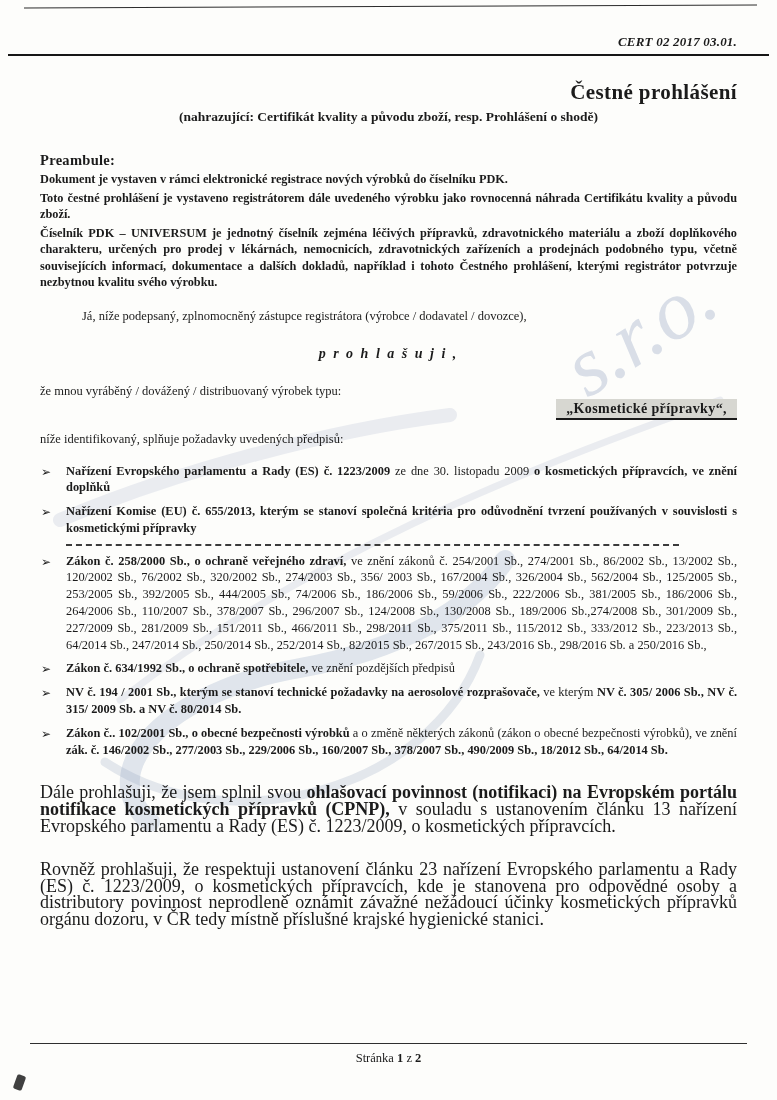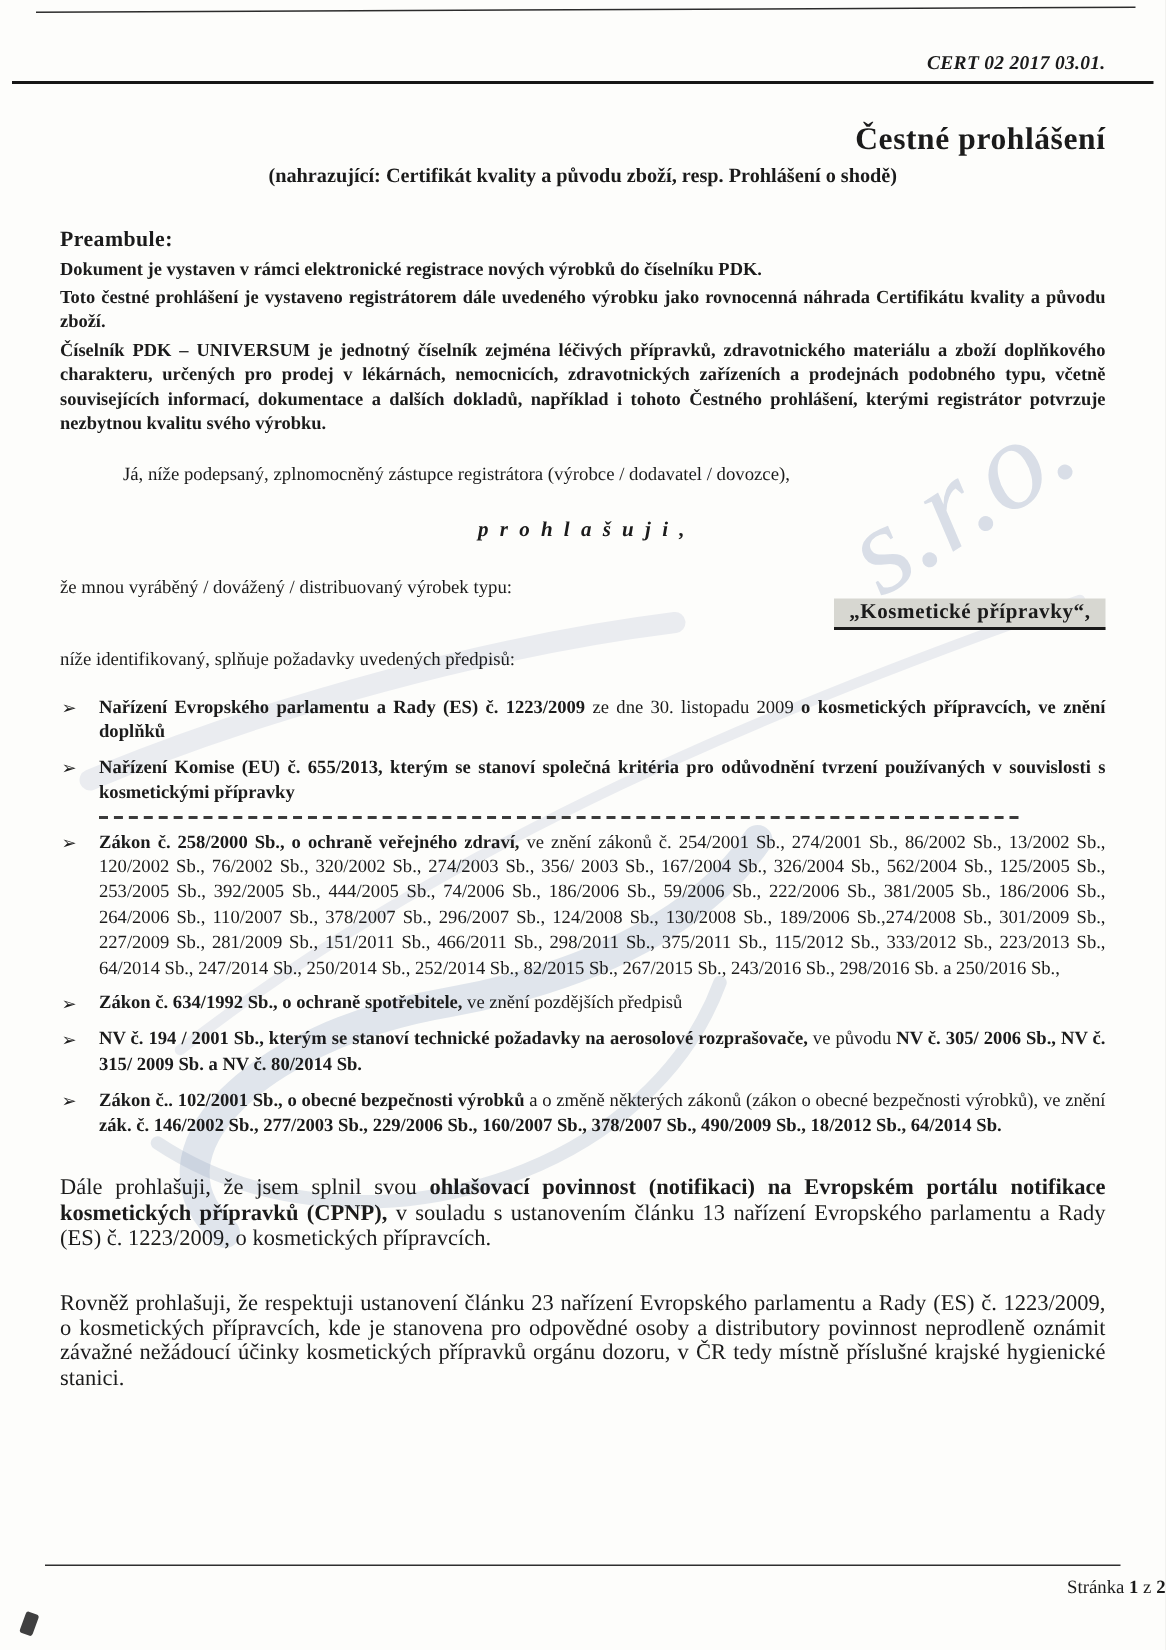--- a/index.html
+++ b/index.html
@@ -36,25 +36,25 @@
                   padding:2px 10px 1px; border-bottom:2px solid #1a1a1a; letter-spacing:.4px; }
   .compliance-line { margin-top:12px; font-size:12.5px; }
 
   .reg-list { margin-top:16px; }
   .reg-item { position:relative; padding-left:26px; font-size:12.4px; line-height:16.8px;
               text-align:justify; margin-bottom:7px; }
   .reg-item .bullet { position:absolute; left:1px; top:1px; font-family:"DejaVu Sans",sans-serif;
                       font-size:12px; font-weight:bold; }
   .dashed-sep { margin:0 58px 7px 26px; border-top:2px dashed #3b3b3b; }
 
-  .closing { font-size:15px; line-height:16.8px; text-align:justify; margin-top:26px; }
+  .closing { font-size:18px; line-height:16.8px; text-align:justify; margin-top:26px; }
 
   .footer { position:absolute; left:0; right:0; bottom:34px; z-index:2; }
   .footer-rule { border-top:1.5px solid #2f2f2f; margin:0 30px; }
-  .page-number { text-align:right; font-size:12.5px; margin-top:7px; }
+  .page-number { text-align:center; font-size:12.5px; margin-top:7px; }
 
   .b { font-weight:bold; }
 </style>
 </head>
 <body>
 
 <div class="page">
 
   <div class="scan-top-line"></div>
 
@@ -102,21 +102,21 @@
       <div class="reg-item">
         <span class="bullet">➢</span>
         <span class="reg-text"><span class="b">Zákon č. 258/2000 Sb., o ochraně veřejného zdraví,</span><span> ve znění zákonů č. 254/2001 Sb., 274/2001 Sb., 86/2002 Sb., 13/2002 Sb., 120/2002 Sb., 76/2002 Sb., 320/2002 Sb., 274/2003 Sb., 356/ 2003 Sb., 167/2004 Sb., 326/2004 Sb., 562/2004 Sb., 125/2005 Sb., 253/2005 Sb., 392/2005 Sb., 444/2005 Sb., 74/2006 Sb., 186/2006 Sb., 59/2006 Sb., 222/2006 Sb., 381/2005 Sb., 186/2006 Sb., 264/2006 Sb., 110/2007 Sb., 378/2007 Sb., 296/2007 Sb., 124/2008 Sb., 130/2008 Sb., 189/2006 Sb.,274/2008 Sb., 301/2009 Sb., 227/2009 Sb., 281/2009 Sb., 151/2011 Sb., 466/2011 Sb., 298/2011 Sb., 375/2011 Sb., 115/2012 Sb., 333/2012 Sb., 223/2013 Sb., 64/2014 Sb., 247/2014 Sb., 250/2014 Sb., 252/2014 Sb., 82/2015 Sb., 267/2015 Sb., 243/2016 Sb., 298/2016 Sb. a 250/2016 Sb.,</span></span>
       </div>
       <div class="reg-item">
         <span class="bullet">➢</span>
         <span class="reg-text"><span class="b">Zákon č. 634/1992 Sb., o ochraně spotřebitele,</span><span> ve znění pozdějších předpisů</span></span>
       </div>
       <div class="reg-item">
         <span class="bullet">➢</span>
-        <span class="reg-text"><span class="b">NV č. 194 / 2001 Sb., kterým se stanoví technické požadavky na aerosolové rozprašovače,</span><span> ve původu </span><span class="b">NV č. 305/ 2006 Sb., NV č. 315/ 2009 Sb. a NV č. 80/2014 Sb.</span></span>
+        <span class="reg-text"><span class="b">NV č. 194 / 2001 Sb., kterým se stanoví technické požadavky na aerosolové rozprašovače,</span><span> ve kterým </span><span class="b">NV č. 305/ 2006 Sb., NV č. 315/ 2009 Sb. a NV č. 80/2014 Sb.</span></span>
       </div>
       <div class="reg-item">
         <span class="bullet">➢</span>
         <span class="reg-text"><span class="b">Zákon č.. 102/2001 Sb., o obecné bezpečnosti výrobků</span><span> a o změně některých zákonů (zákon o obecné bezpečnosti výrobků), ve znění </span><span class="b">zák. č. 146/2002 Sb., 277/2003 Sb., 229/2006 Sb., 160/2007 Sb., 378/2007 Sb., 490/2009 Sb., 18/2012 Sb., 64/2014 Sb.</span></span>
       </div>
     </div>
 
     <p class="closing"><span>Dále prohlašuji, že jsem splnil svou </span><span class="b">ohlašovací povinnost (notifikaci) na Evropském portálu notifikace kosmetických přípravků (CPNP),</span><span> v souladu s ustanovením článku 13 nařízení Evropského parlamentu a Rady (ES) č. 1223/2009, o kosmetických přípravcích.</span></p>
     <p class="closing"><span>Rovněž prohlašuji, že respektuji ustanovení článku 23 nařízení Evropského parlamentu a Rady (ES) č. 1223/2009, o kosmetických přípravcích, kde je stanovena pro odpovědné osoby a distributory povinnost neprodleně oznámit závažné nežádoucí účinky kosmetických přípravků orgánu dozoru, v ČR tedy místně příslušné krajské hygienické stanici.</span></p>
 

